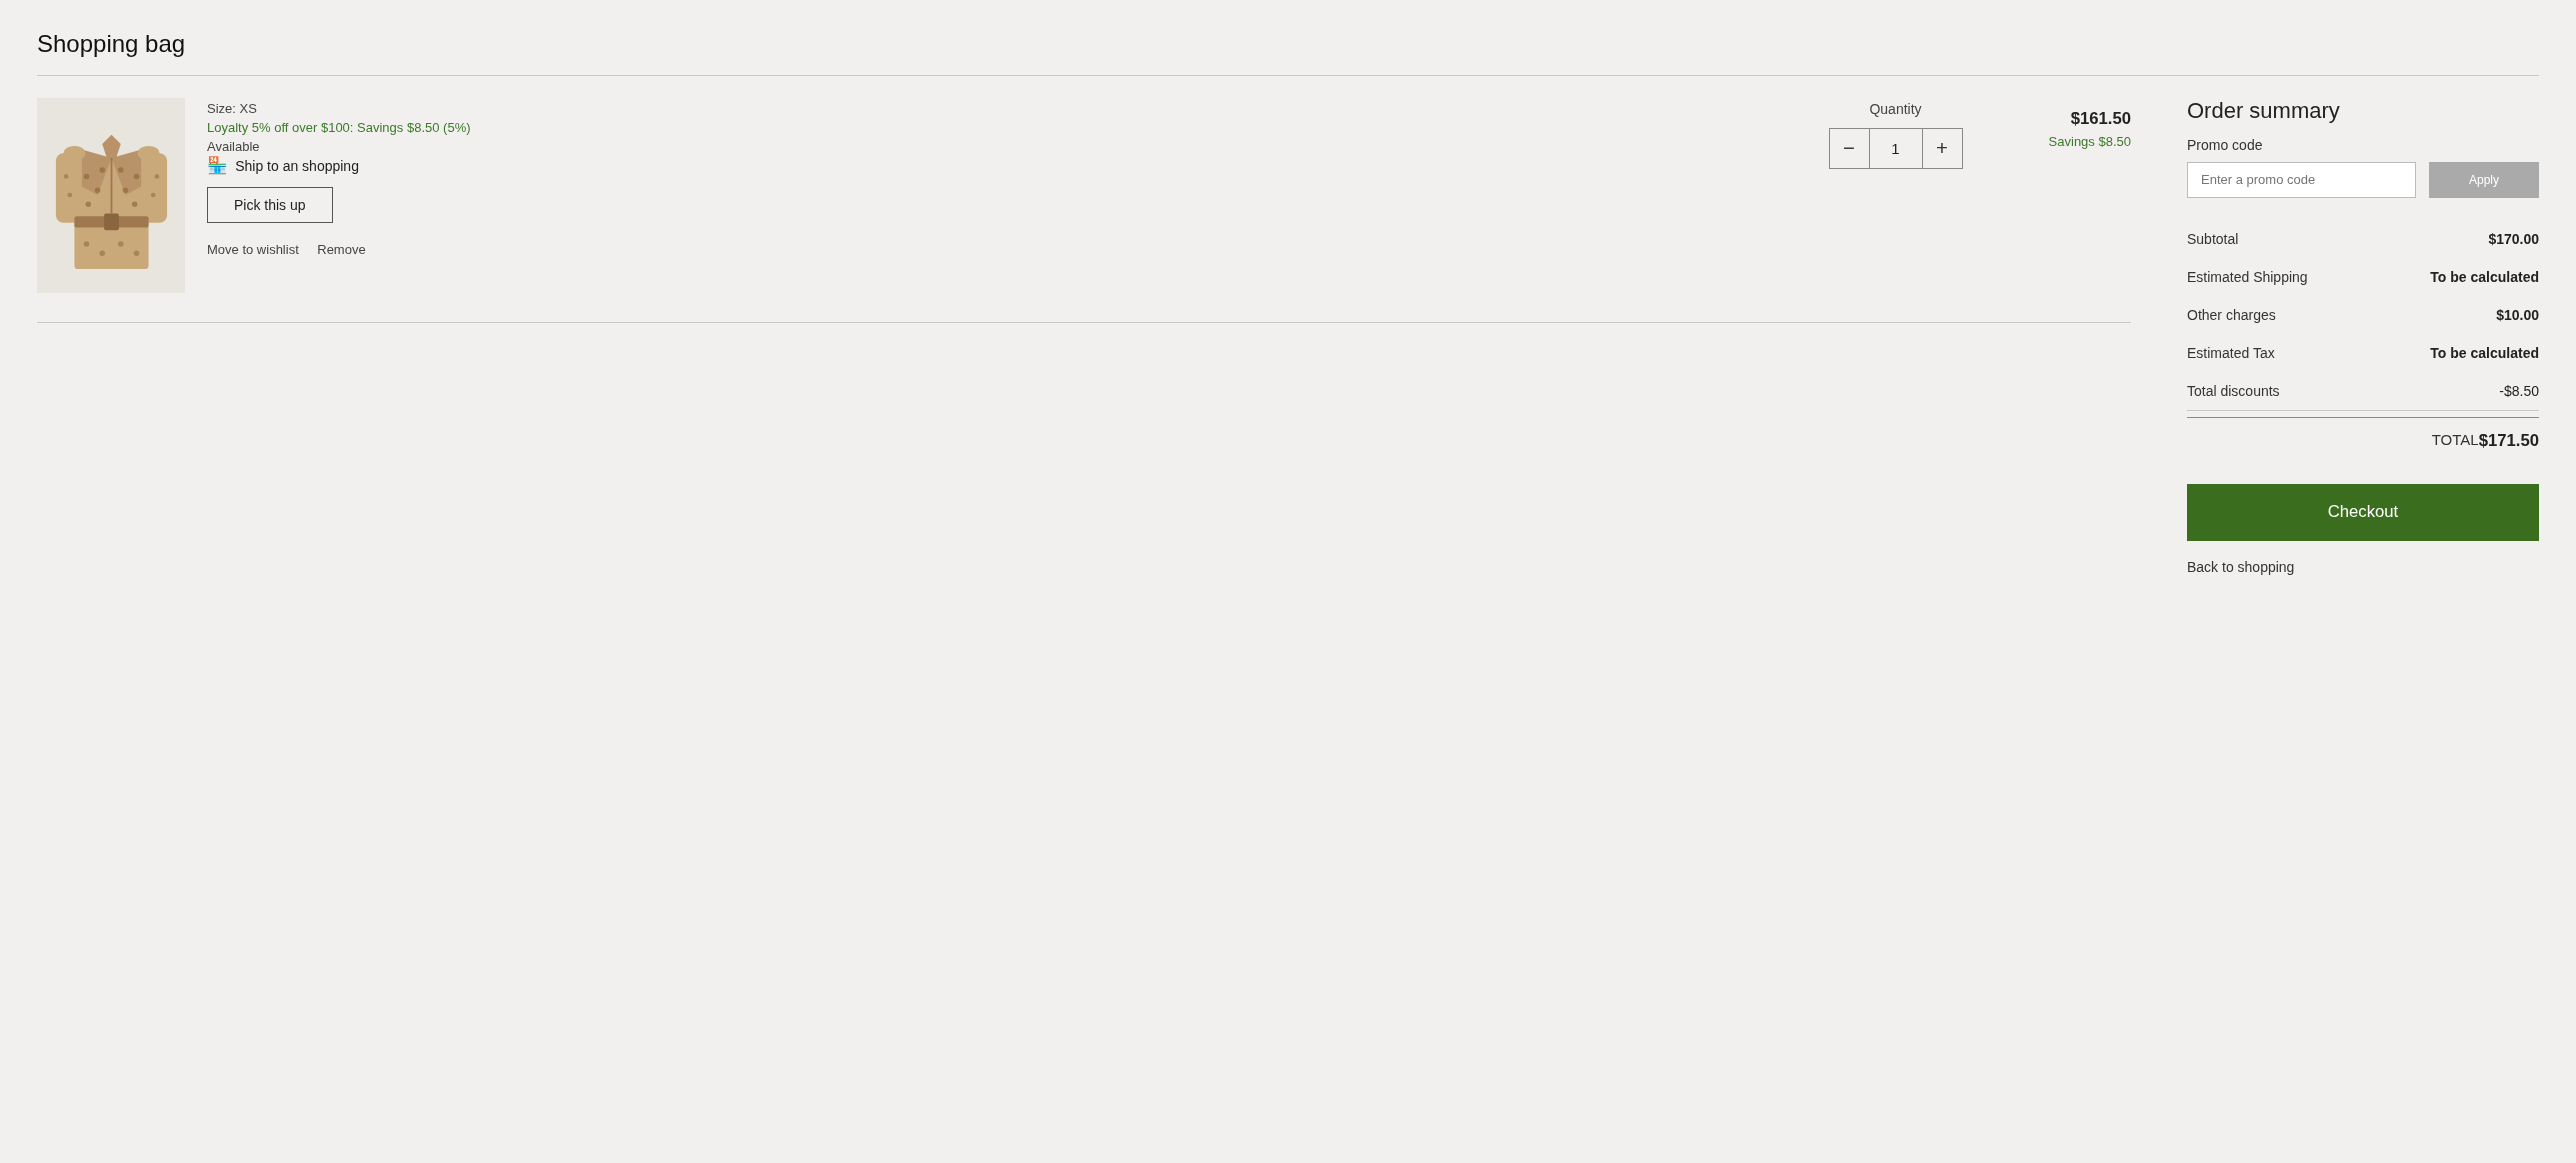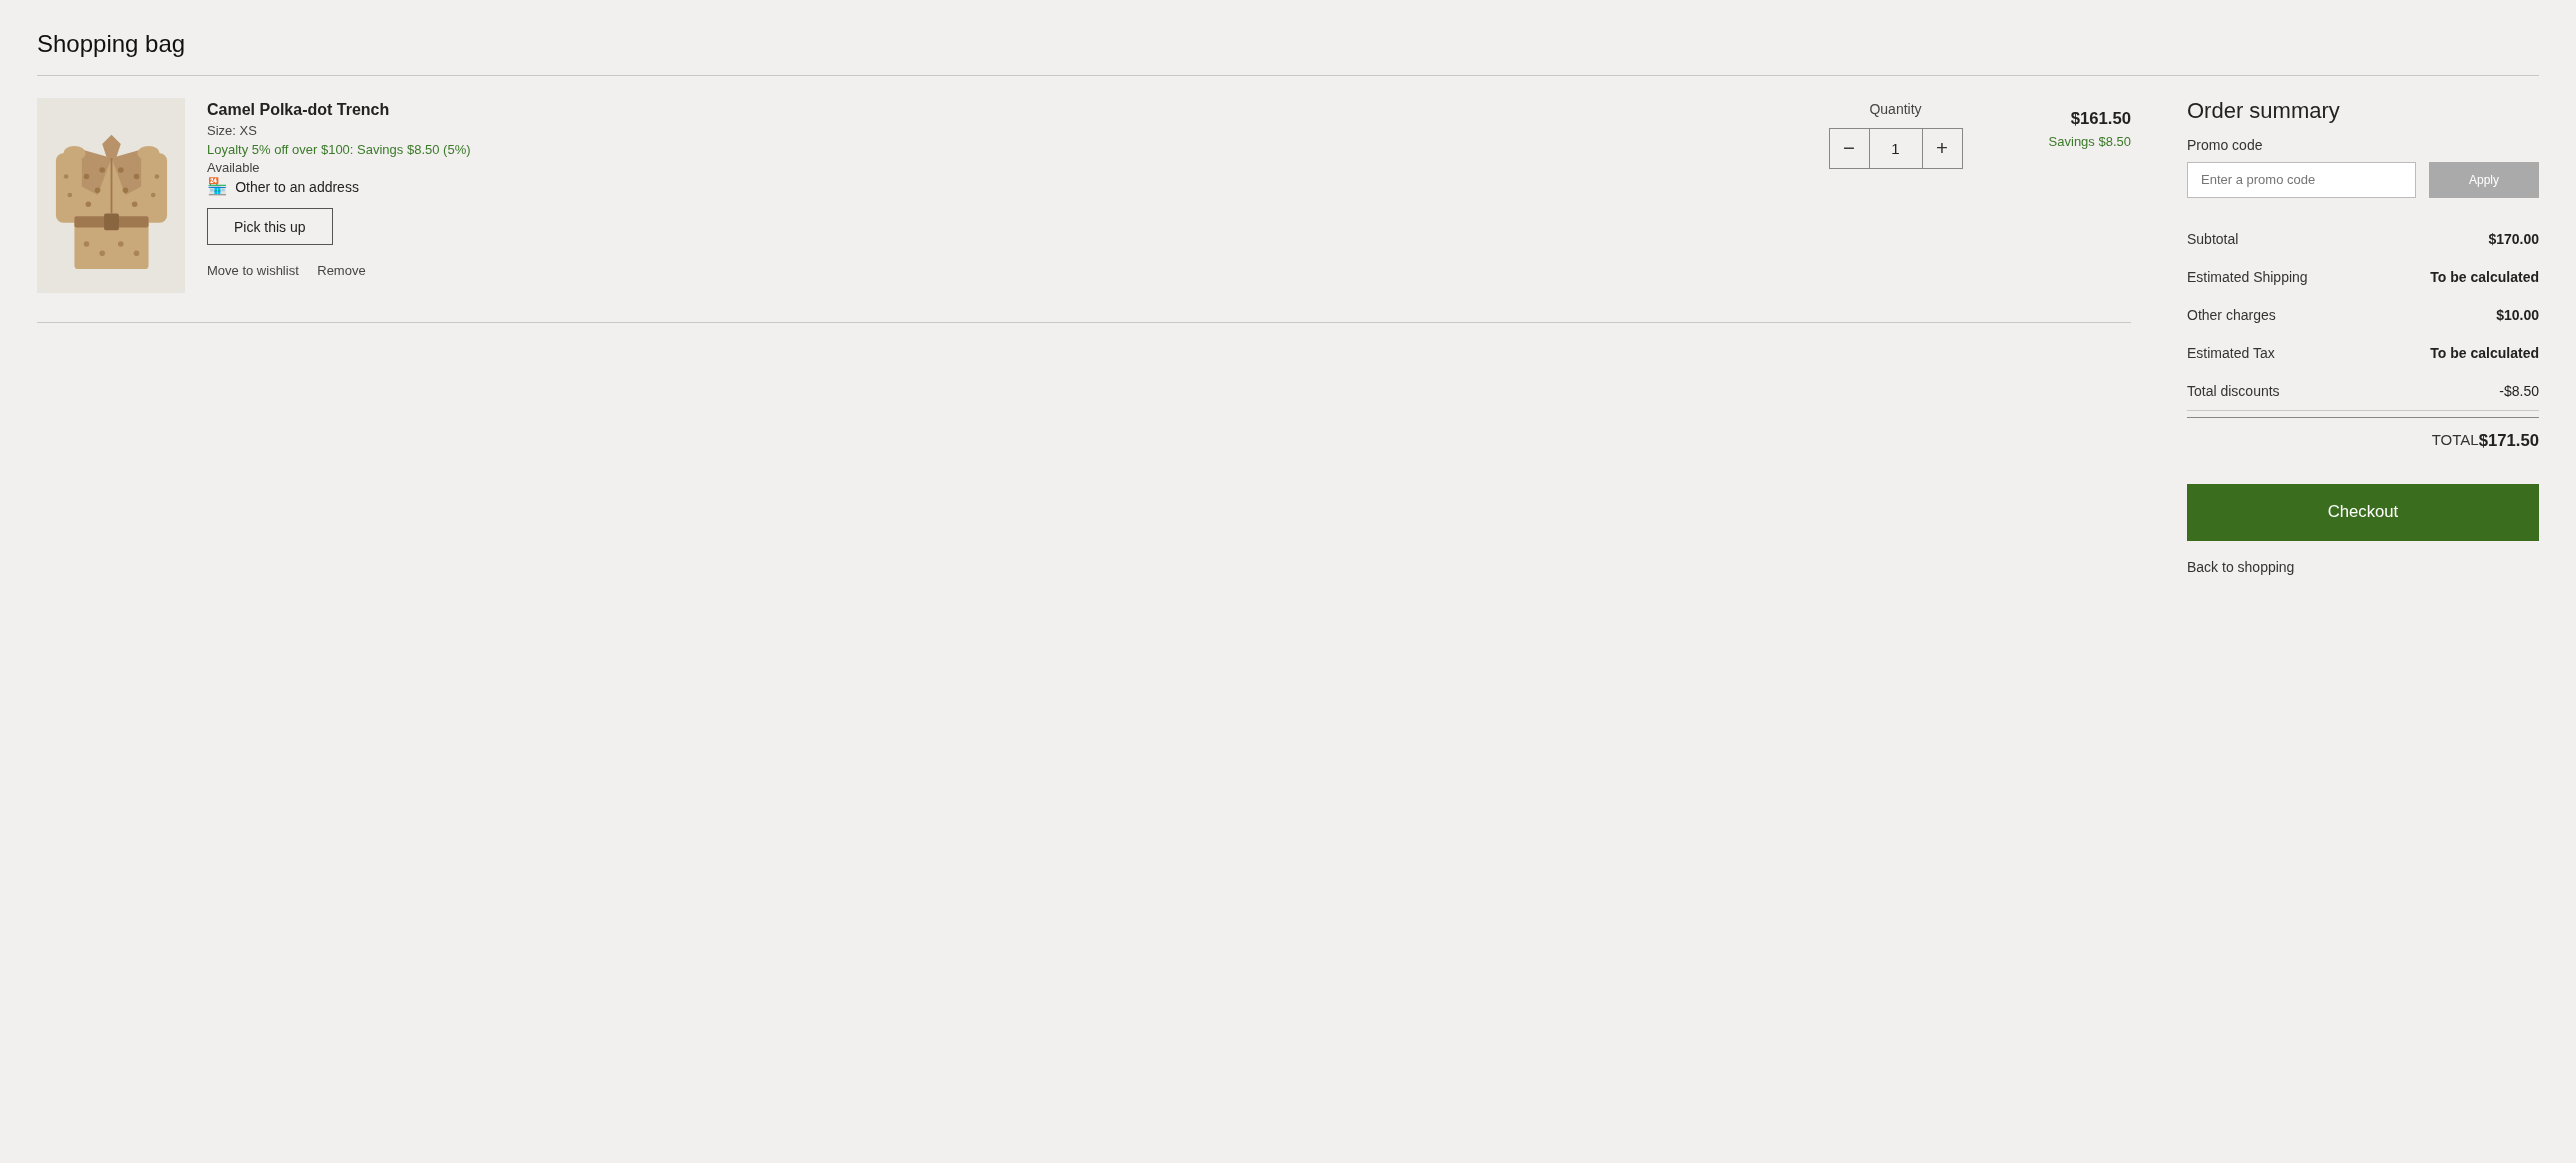--- a/index.html
+++ b/index.html
@@ -336,28 +336,27 @@
 
           <polygon points="55,40 65,30 75,40 70,55 60,55" fill="#b8936a"></polygon>
 
           <ellipse cx="25" cy="50" rx="12" ry="8" fill="#c9a97a"></ellipse>
 
           <ellipse cx="105" cy="50" rx="12" ry="8" fill="#c9a97a"></ellipse>
         </svg>
       </div>
 
       <div class="product-details">
-        <div class="product-name">Camel Polka-dot Trench</div>
         <div class="product-size">Size: XS</div>
         <div class="loyalty-text">Loyalty 5% off over $100: Savings $8.50 (5%)</div>
         <div class="available-text">Available</div>
 
         <div class="ship-row">
           <span class="ship-icon">🏪</span>
-          <span>Other to an address</span>
+          <span>Ship to an shopping</span>
         </div>
 
         <button class="pick-up-btn">Pick this up</button>
 
         <div class="action-links">
           <button class="action-link">Move to wishlist</button>
           <button class="action-link">Remove</button>
         </div>
       </div>
 

